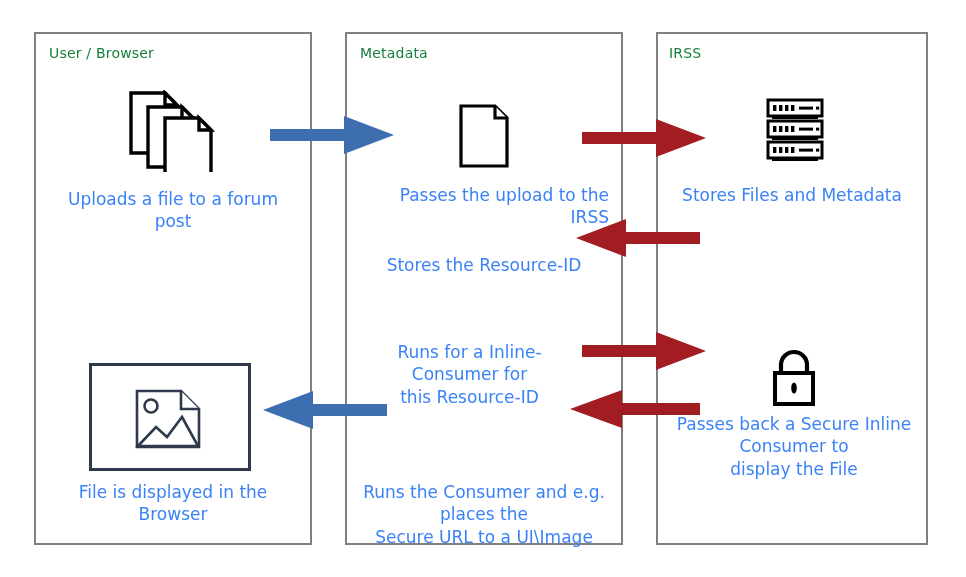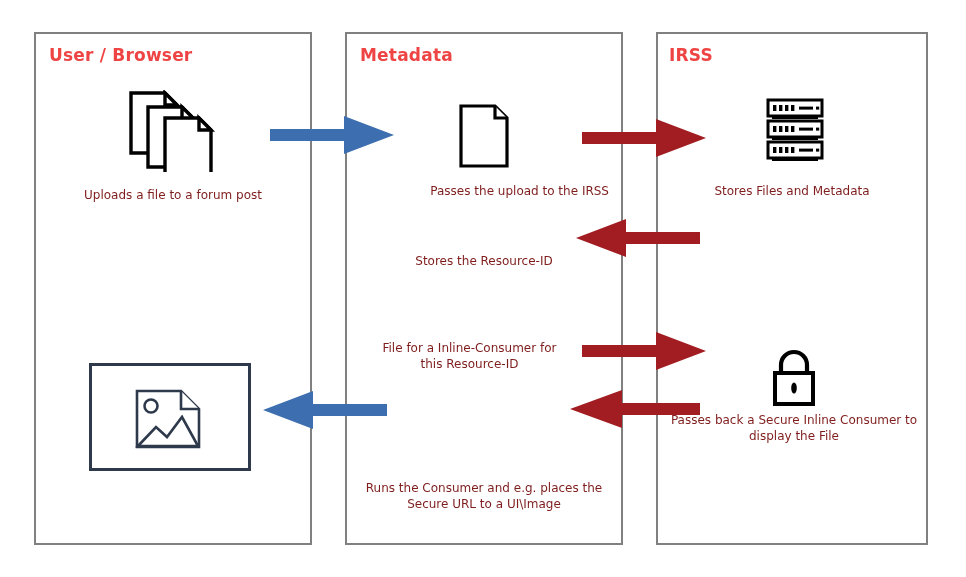--- a/index.html
+++ b/index.html
@@ -20,32 +20,32 @@
 
   
   .lane {
     position: absolute;
     border: 2px solid #808080;
     background: transparent;
     box-sizing: border-box;
   }
   .lane-title {
     position: absolute;
-    font-weight: bold;
-    font-size: 17px;
-    color: #ef4444;
+    font-weight: normal;
+    font-size: 14px;
+    color: #15803d;
     letter-spacing: 0.2px;
     white-space: nowrap;
   }
 
   
   .caption {
     position: absolute;
-    font-size: 12px;
-    color: #7f1d1d;
+    font-size: 17px;
+    color: #3b82f6;
     line-height: 1.32;
     text-align: center;
     white-space: pre-line;
   }
 
   
   .arrow {
     position: absolute;
   }
   .arrow svg { display: block; }
@@ -184,23 +184,24 @@
 
   <div class="caption" style="left:48px; top:188px; width:250px;">Uploads a file to a forum post</div>
 
   <div class="caption" style="left:359px; top:184px; width:250px;text-align:right;">Passes the upload to the IRSS</div>
 
   <div class="caption" style="left:668px; top:184px; width:248px;">Stores Files and Metadata</div>
 
 
   <div class="caption" style="left:359px; top:254px; width:250px;">Stores the Resource-ID</div>
 
-  <div class="caption" style="left:356px; top:341px; width:227px;">File for a Inline-Consumer for
+  <div class="caption" style="left:356px; top:341px; width:227px;">Runs for a Inline-Consumer for
 this Resource-ID</div>
 
   <div class="caption" style="left:666px; top:413px; width:256px;">Passes back a Secure Inline Consumer to
 display the File</div>
 
+  <div class="caption" style="left:48px; top:481px; width:250px;">File is displayed in the Browser</div>
 
   <div class="caption" style="left:357px; top:481px; width:254px;">Runs the Consumer and e.g. places the
 Secure URL to a UI\Image</div>
 
 </div>
 
 </body></html>

